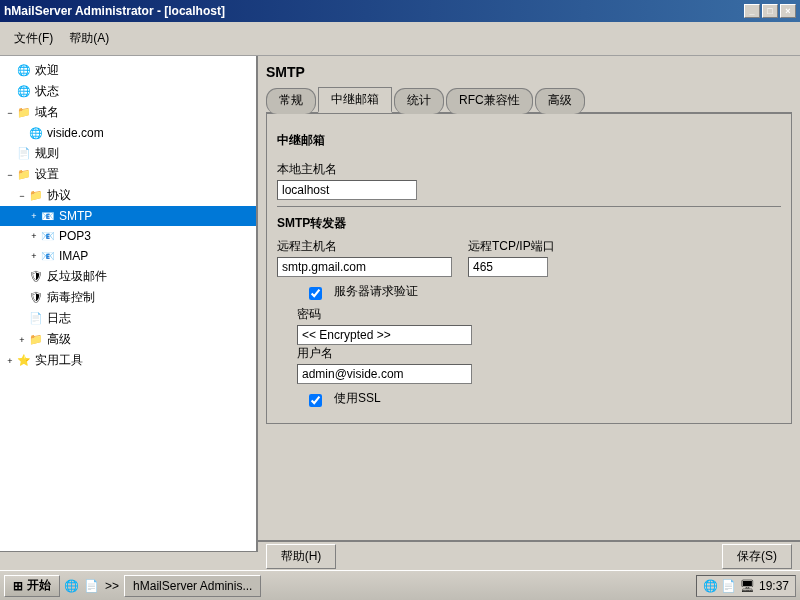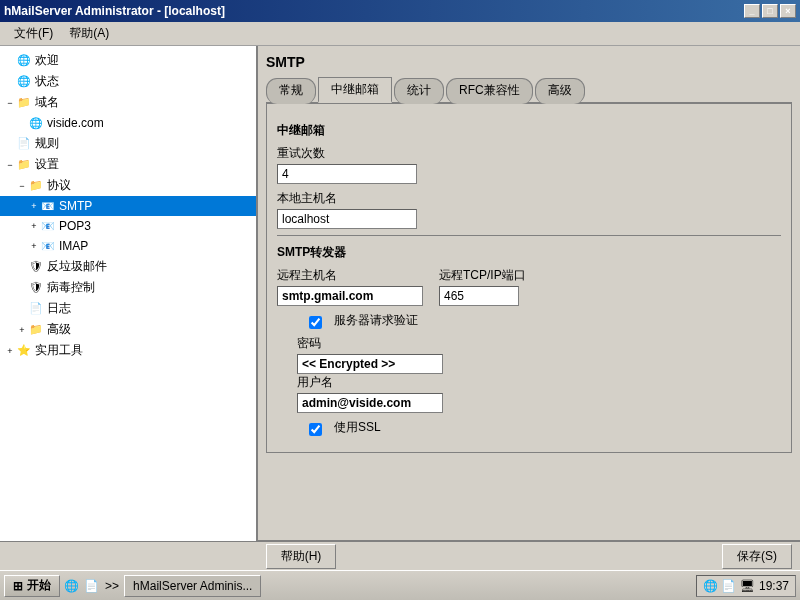--- a/index.html
+++ b/index.html
@@ -25,21 +25,21 @@
       border-top-color: #fff;
       border-left-color: #fff;
       font-size: 9px;
       display: flex; align-items: center; justify-content: center;
       cursor: pointer;
     }
 
     
     .menubar {
       background: #d4d0c8;
-      height: 24px;
+      height: 34px;
       display: flex;
       align-items: center;
       padding: 0 6px;
       border-bottom: 1px solid #a0a0a0;
     }
     .menubar-item {
       padding: 2px 8px;
       cursor: pointer;
     }
 
@@ -129,21 +129,21 @@
     .form-input {
       border: 1px solid #808080;
       border-top-color: #606060;
       border-left-color: #606060;
       background: white;
       padding: 2px 4px;
       font-size: 12px;
       width: 140px;
     }
     .form-input.small { width: 80px; }
-    .form-input.medium { width: 146px; font-weight: bold; }
+    .form-input.medium { width: 175px; }
 
     .checkbox-row {
       display: flex;
       align-items: flex-end;
       gap: 12px;
       margin-bottom: 6px;
       padding-left: 32px;
     }
     .sub-form {
       padding-left: 20px;
@@ -340,24 +340,20 @@
       <div class="tab">统计</div>
       <div class="tab">RFC兼容性</div>
       <div class="tab">高级</div>
     </div>
 
     <div class="tab-content">
 
       <div class="section-title">中继邮箱</div>
 
       <div class="form-row">
-        <div class="form-group">
-          <label class="form-label">重试次数</label>
-          <input class="form-input" type="text" value="4" style="">
-        </div>
       </div>
 
       <div class="form-group">
         <label class="form-label">本地主机名</label>
         <input class="form-input" type="text" value="localhost" style="">
       </div>
 
       <hr class="section-divider">
 
       <div class="section-title">SMTP转发器</div>

